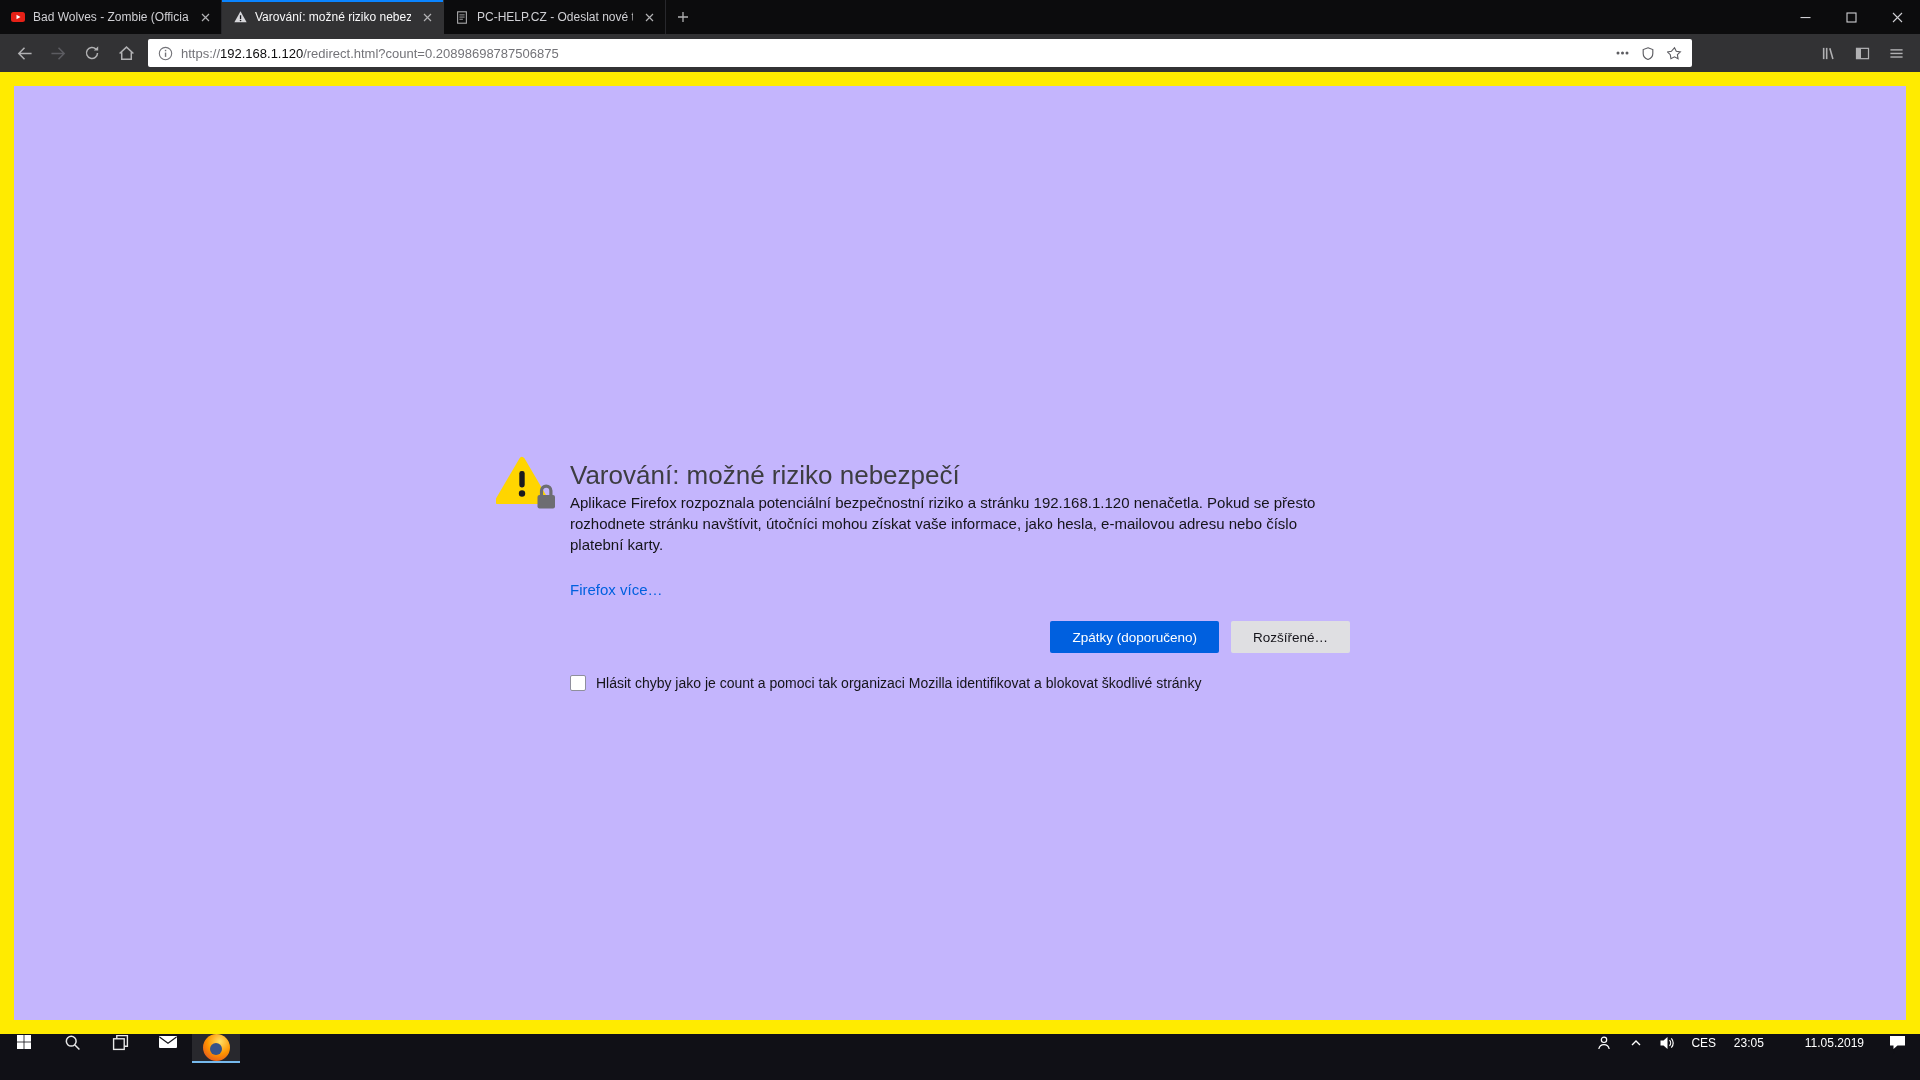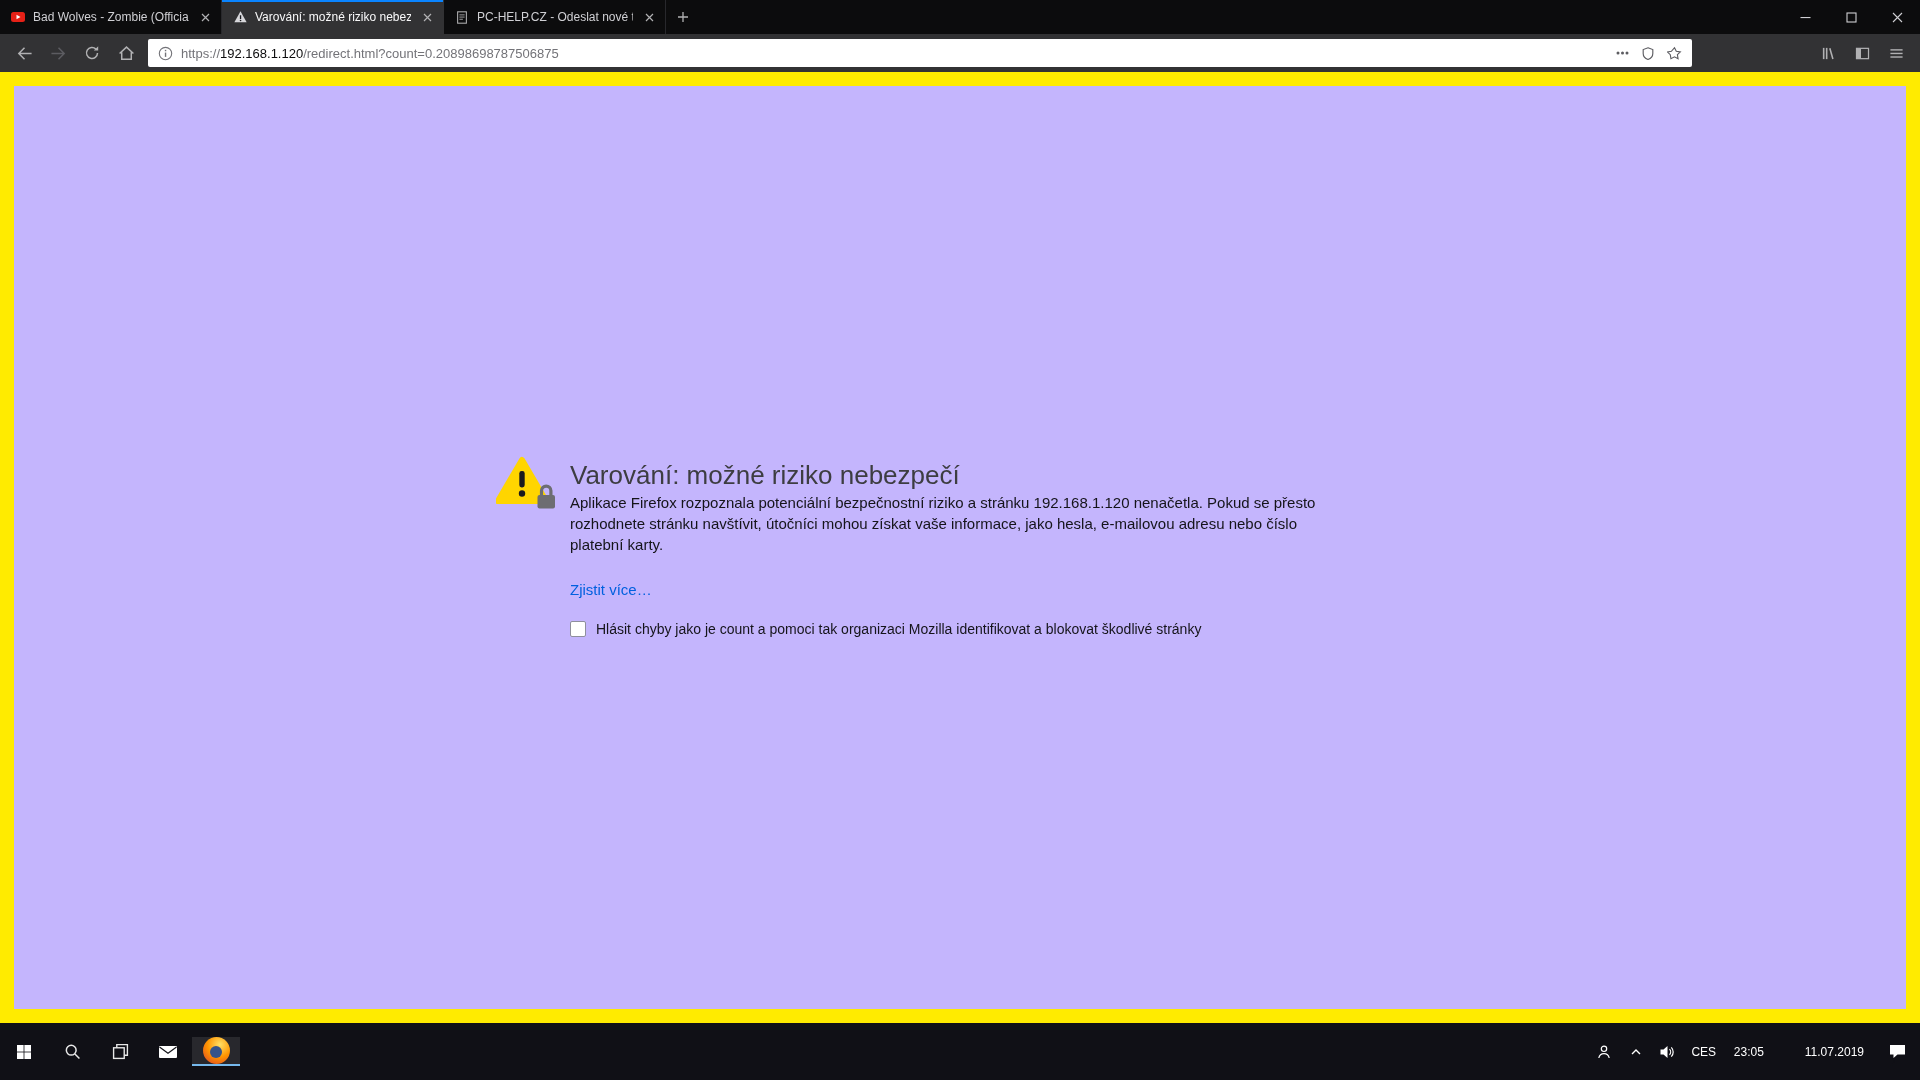--- a/index.html
+++ b/index.html
@@ -48,21 +48,21 @@
   .btn { height:32px; padding:0 22px; font-size:13.5px; font-family:inherit; border:none;
          border-radius:2px; cursor:pointer; }
   .btn.primary { background:#0060df; color:#ffffff; }
   .btn.secondary { background:#dfdfe2; color:#15141a; }
   .report-row { margin-top:22px; display:flex; align-items:flex-start; gap:10px;
                 font-size:14px; line-height:17px; color:#15141a; }
   .checkbox { width:16px; height:16px; flex:none; background:#ffffff; border:1px solid #8f8f9d;
               border-radius:2px; cursor:pointer; }
 
   
-  .taskbar { height:57px; background:#101016; display:flex; align-items:center; color:#ffffff; }
+  .taskbar { height:46px; background:#101016; display:flex; align-items:flex-start; color:#ffffff; }
   .tb-btn { width:48px; display:flex; align-items:center; justify-content:center; }
   .tb-btn.active-app { background:rgba(255,255,255,0.10); border-bottom:2px solid #76b9ed; }
   .fx-icon { position:relative; width:27px; height:27px; border-radius:50%;
              background:radial-gradient(circle at 62% 28%, #ffe066 0%, #ff9500 48%, #e3541f 85%); }
   .fx-icon::after { content:""; position:absolute; left:7px; top:9px; width:12px; height:12px;
                     border-radius:50%; background:#35538a; }
   .tb-right { margin-left:auto; display:flex; align-items:stretch; }
   .tb-ico { width:32px; display:flex; align-items:center; justify-content:center; }
   .tb-lang { width:40px; display:flex; align-items:center; justify-content:center; font-size:12px; }
   .tb-clock { display:flex; align-items:center; justify-content:center;
@@ -240,22 +240,26 @@
             <circle cx="26" cy="38.5" r="3.2" fill="#1a1a1e"></circle>
             <path d="M45.5 40v-4.2a4.7 4.7 0 0 1 9.4 0V40" fill="none" stroke="#6d6d72" stroke-width="3.2"></path>
             <rect x="41.5" y="40" width="17.5" height="13.5" rx="2" fill="#6d6d72"></rect>
           </svg>
         </div>
 
         <h1 class="error-title">Varování: možné riziko nebezpečí</h1>
 
         <p class="error-desc">Aplikace Firefox rozpoznala potenciální bezpečnostní riziko a stránku 192.168.1.120 nenačetla. Pokud se přesto rozhodnete stránku navštívit, útočníci mohou získat vaše informace, jako hesla, e-mailovou adresu nebo číslo platební karty.</p>
 
-        <a class="learn-more">Zjistit více…</a>
-
+        <a class="learn-more">Firefox více…</a>
+
+        <div class="btn-row">
+          <button class="btn primary">Zpátky (doporučeno)</button>
+          <button class="btn secondary">Rozšířené…</button>
+        </div>
 
         <div class="report-row">
           <span class="checkbox"></span>
           <span>Hlásit chyby jako je count a pomoci tak organizaci Mozilla identifikovat a blokovat škodlivé stránky</span>
         </div>
 
       </div>
     </div>
   </main>
 
@@ -304,21 +308,21 @@
       </div>
       <div class="tb-ico">
         <svg width="18" height="14" viewBox="0 0 18 14">
             <path d="M1.5 4.5H4.5L8.5 1v12L4.5 9.5H1.5Z" fill="#fff"></path>
             <path d="M10.5 4.2a4 4 0 0 1 0 5.6M12.3 2.3a6.8 6.8 0 0 1 0 9.4" fill="none" stroke="#fff" stroke-width="1.2"></path>
           </svg>
       </div>
       <div class="tb-lang">CES</div>
       <div class="tb-clock">
         <span>23:05</span>
-        <span>11.07.2019</span>
+        <span>11.05.2019</span>
       </div>
       <div class="tb-action">
         <svg width="19" height="17" viewBox="0 0 19 17">
             <path d="M2 2h15v9.5H9.5L5.5 15v-3.5H2Z" fill="#fff"></path>
           </svg>
         <span class="badge">1</span>
       </div>
     </div>
   </footer>
 

